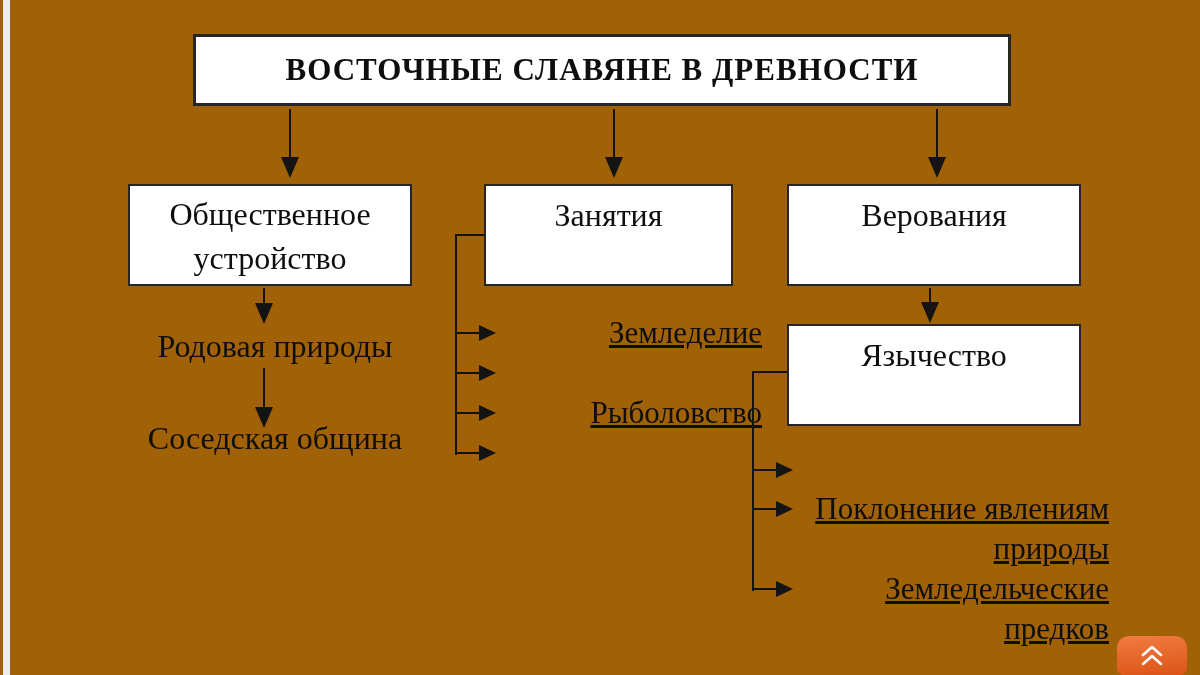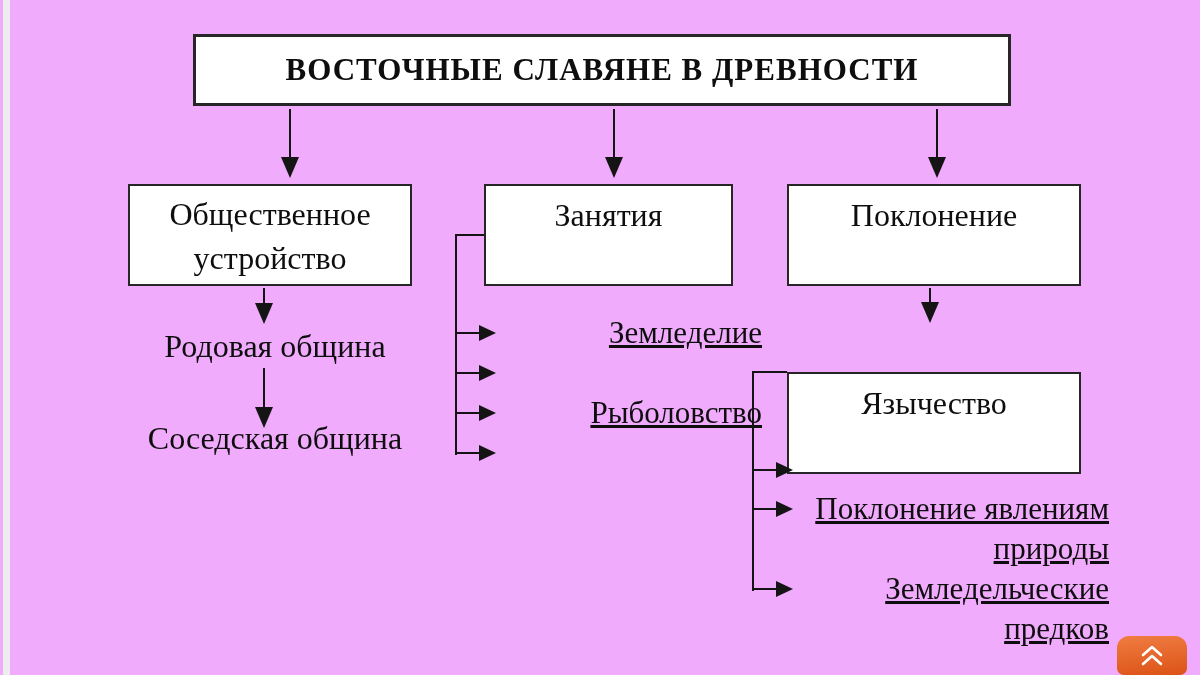--- a/index.html
+++ b/index.html
@@ -1,32 +1,32 @@
 <!DOCTYPE html>
 <html><head>
 <meta charset="utf-8">
 <style>
   html,body{margin:0;padding:0;background:#ffffff;}
   #screen{
     position:relative;width:1200px;height:675px;overflow:hidden;
-    background:#f0abfc;
+    background:#a16207;
     font-family:"Liberation Serif","DejaVu Serif",serif;
     color:#0e0e0e;
   }
   .edge-strip{position:absolute;left:3px;top:0;width:7px;height:675px;background:#ededed;}
 
   
   .dbox{position:absolute;border:2px solid #262626;background:#ffffff;box-sizing:border-box;text-align:center;}
   .title-box{left:193px;top:34px;width:818px;height:72px;border-width:3px;
     display:flex;align-items:center;justify-content:center;
     font-weight:bold;font-size:31px;letter-spacing:1px;}
   .box1{left:128px;top:184px;width:284px;height:102px;font-size:32px;line-height:44px;padding:6px 2px 0 2px;}
   .box2{left:484px;top:184px;width:249px;height:102px;font-size:32px;padding-top:11px;}
   .box3{left:787px;top:184px;width:294px;height:102px;font-size:32px;padding-top:11px;}
-  .subbox{left:787px;top:324px;width:294px;height:102px;font-size:32px;padding-top:11px;margin-top:48px;}
+  .subbox{left:787px;top:324px;width:294px;height:102px;font-size:32px;padding-top:11px;}
 
   
   .vline{position:absolute;width:2px;background:#141414;}
   .hline{position:absolute;height:2px;background:#141414;}
   .head-down{position:absolute;width:0;height:0;
     border-left:9px solid transparent;border-right:9px solid transparent;border-top:21px solid #141414;}
   .head-right{position:absolute;width:0;height:0;
     border-top:8px solid transparent;border-bottom:8px solid transparent;border-left:17px solid #141414;}
 
   
@@ -59,26 +59,26 @@
   <div class="vline" style="left:936px;top:109px;height:50px;"></div>
   <div class="head-down" style="left:928px;top:157px;"></div>
 
   <div class="dbox box2">
     <span>Занятия</span>
   </div>
   <div class="dbox box1">
     <span>Общественное устройство</span>
   </div>
   <div class="dbox box3">
-    <span>Поклонение</span>
+    <span>Верования</span>
   </div>
 
   <div class="vline" style="left:263px;top:288px;height:18px;"></div>
   <div class="head-down" style="left:255px;top:303px;"></div>
-  <div class="label" style="left:110px;top:326px;width:330px;">Родовая община</div>
+  <div class="label" style="left:110px;top:326px;width:330px;">Родовая природы</div>
   <div class="vline" style="left:263px;top:368px;height:42px;"></div>
   <div class="head-down" style="left:255px;top:407px;"></div>
   <div class="label" style="left:110px;top:418px;width:330px;">Соседская община</div>
 
   <div class="hline" style="left:455px;top:234px;width:29px;"></div>
   <div class="vline" style="left:455px;top:234px;height:221px;"></div>
 
   <div class="hline" style="left:455px;top:332px;width:24px;"></div>
   <div class="head-right" style="left:479px;top:325px;"></div>
   <div class="list-item" style="left:502px;top:313px;width:260px;">Земледелие</div>

